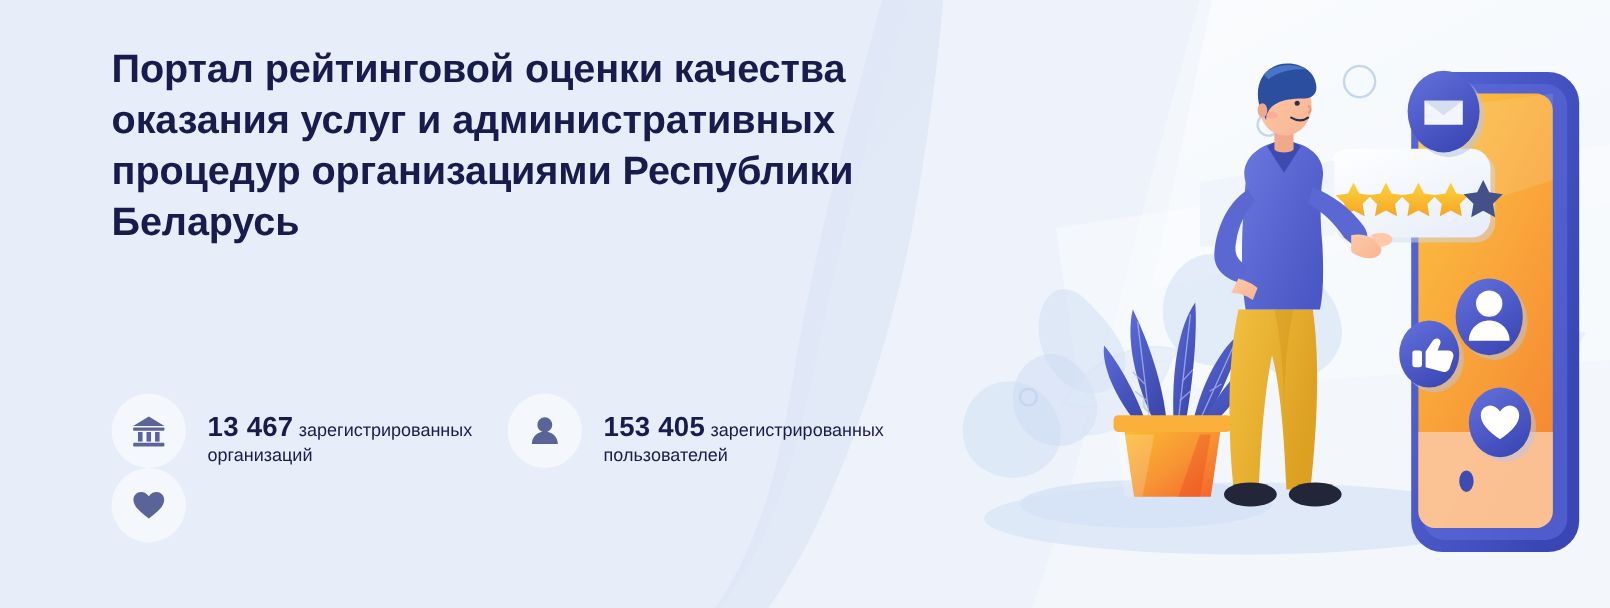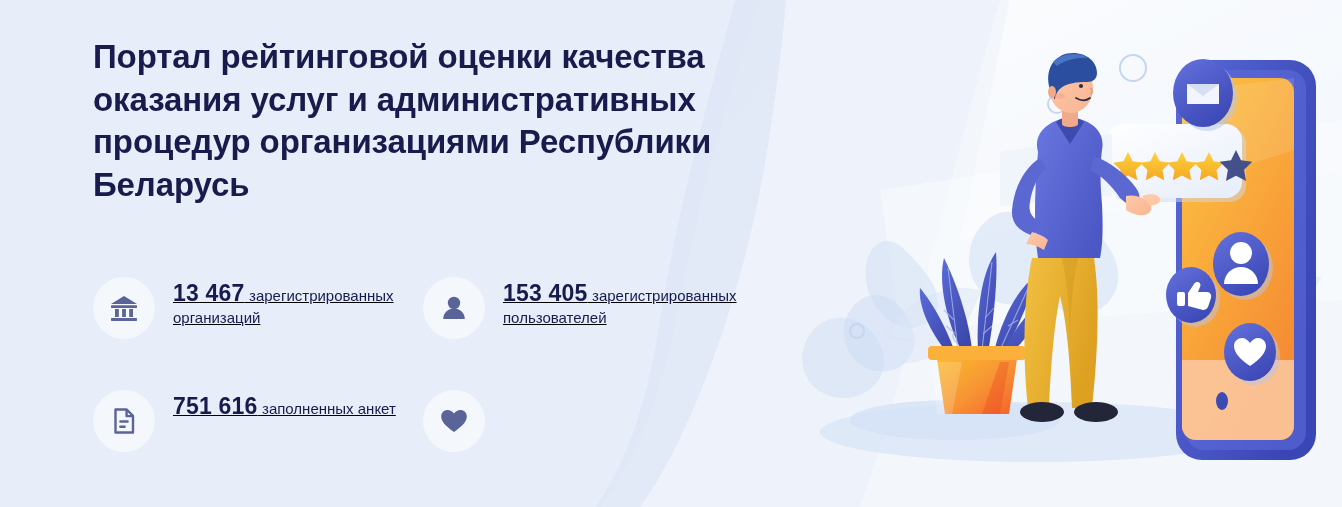--- a/index.html
+++ b/index.html
@@ -35,21 +35,21 @@
   }
   .stats {
     position: absolute;
     left: 93px; top: 277px;
     width: 700px;
     display: grid;
     grid-template-columns: 330px 330px;
     grid-template-rows: 113px auto;
     z-index: 5;
   }
-  .stat { display: flex; align-items: flex-start; gap: 18px; text-decoration: underline; }
+  .stat { display: flex; align-items: flex-end; gap: 18px; }
   .stat-icon-wrap {
     flex: 0 0 auto;
     width: 62px; height: 62px;
     border-radius: 50%;
     background: #f4f7fc;
     display: flex; align-items: center; justify-content: center;
   }
   .stat-text { padding-top: 3px; }
   .stat-value {
     font-size: 23px;
@@ -321,34 +321,20 @@
           <circle cx="15" cy="10" r="6.2" fill="#5a6498"></circle>
           <path d="M4.2 26 c0 -6.2 4.9 -10.4 10.8 -10.4 c5.9 0 10.8 4.2 10.8 10.4 Z" fill="#5a6498"></path>
         </svg>
       </span>
       <span class="stat-text">
         <span class="stat-value">153 405</span>
         <span class="stat-label">зарегистрированных пользователей</span>
       </span>
     </div>
 
-    <div class="stat stat-3">
-      <span class="stat-icon-wrap">
-        <svg class="stat-icon" width="30" height="30" viewBox="0 0 30 30">
-          <path d="M6.5 3.5 h11.2 l6.3 6.3 v16.7 h-17.5 Z" fill="none" stroke="#5a6498" stroke-width="2.4" stroke-linejoin="round"></path>
-          <path d="M17.6 3.6 v6.5 h6.4" fill="none" stroke="#5a6498" stroke-width="2.4" stroke-linejoin="round"></path>
-          <rect x="10.3" y="14.2" width="9.4" height="2.6" rx="0.8" fill="#5a6498"></rect>
-          <rect x="10.3" y="19.4" width="6.4" height="2.6" rx="0.8" fill="#5a6498"></rect>
-        </svg>
-      </span>
-      <span class="stat-text">
-        <span class="stat-value">751 616</span>
-        <span class="stat-label">заполненных анкет</span>
-      </span>
-    </div>
 
     <div class="stat stat-4">
       <span class="stat-icon-wrap">
         <svg class="stat-icon" width="30" height="30" viewBox="0 0 30 30">
           <path d="M15 26 C6 19.4 2.2 15.2 2.2 10.4 C2.2 6.6 5.2 4 8.6 4 C11 4 13.4 5.3 15 7.6 C16.6 5.3 19 4 21.4 4 C24.8 4 27.8 6.6 27.8 10.4 C27.8 15.2 24 19.4 15 26 Z" fill="#5a6498"></path>
         </svg>
       </span>
     </div>
 
   </div>

